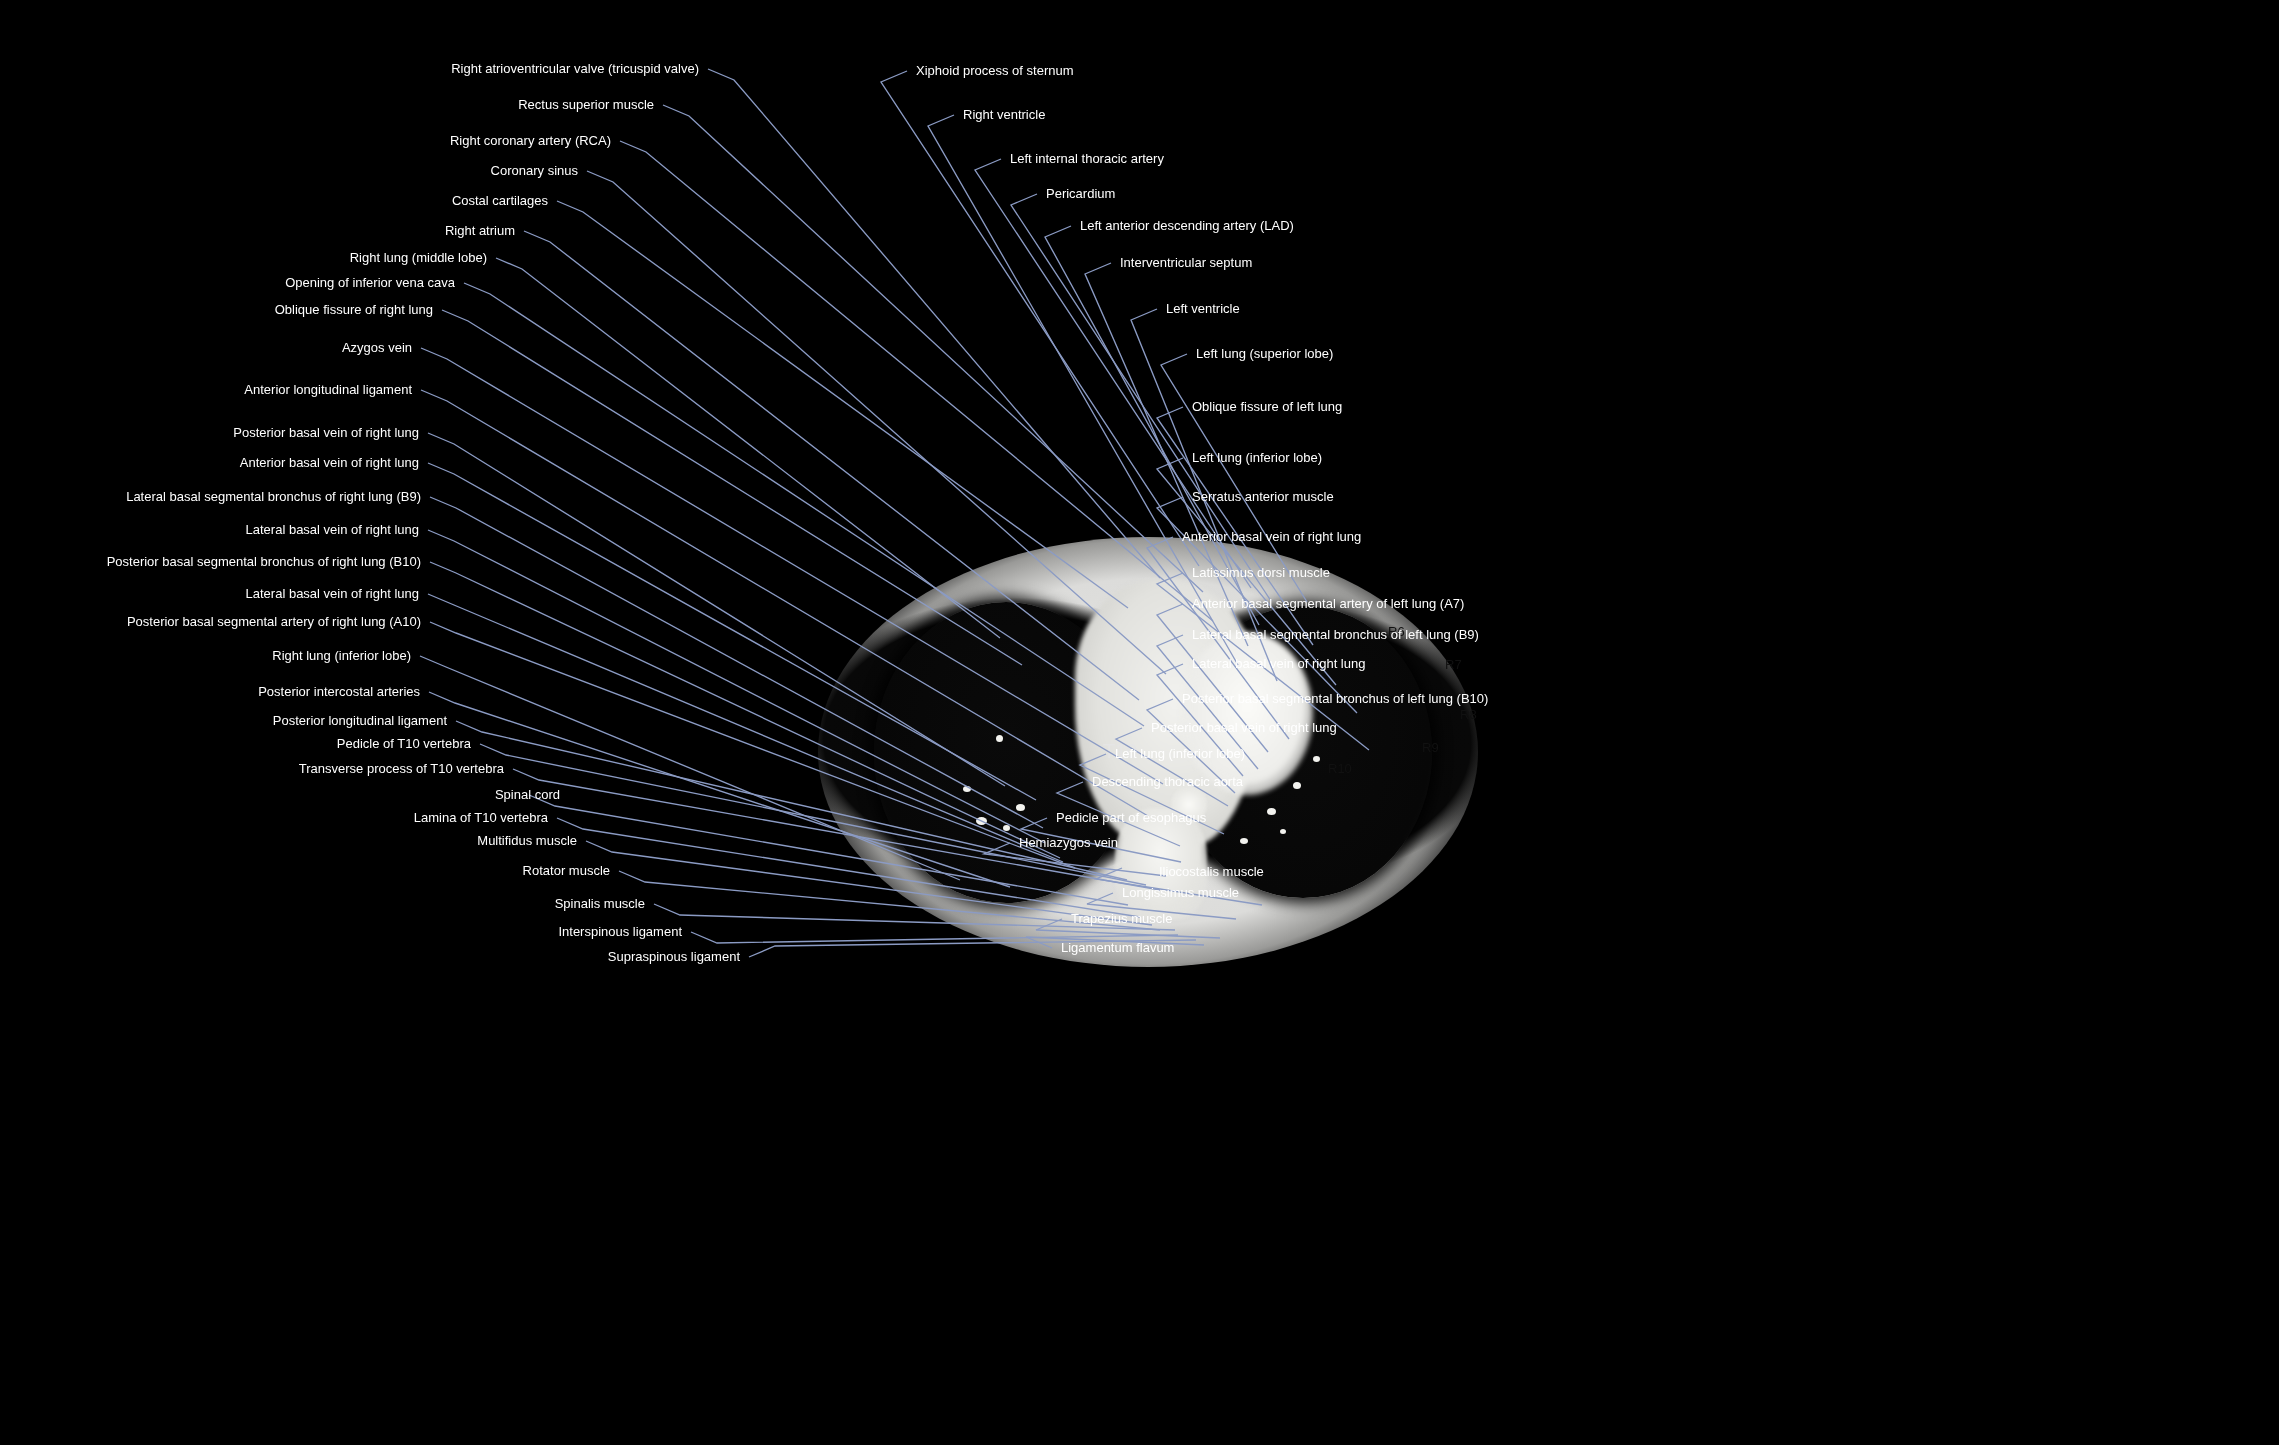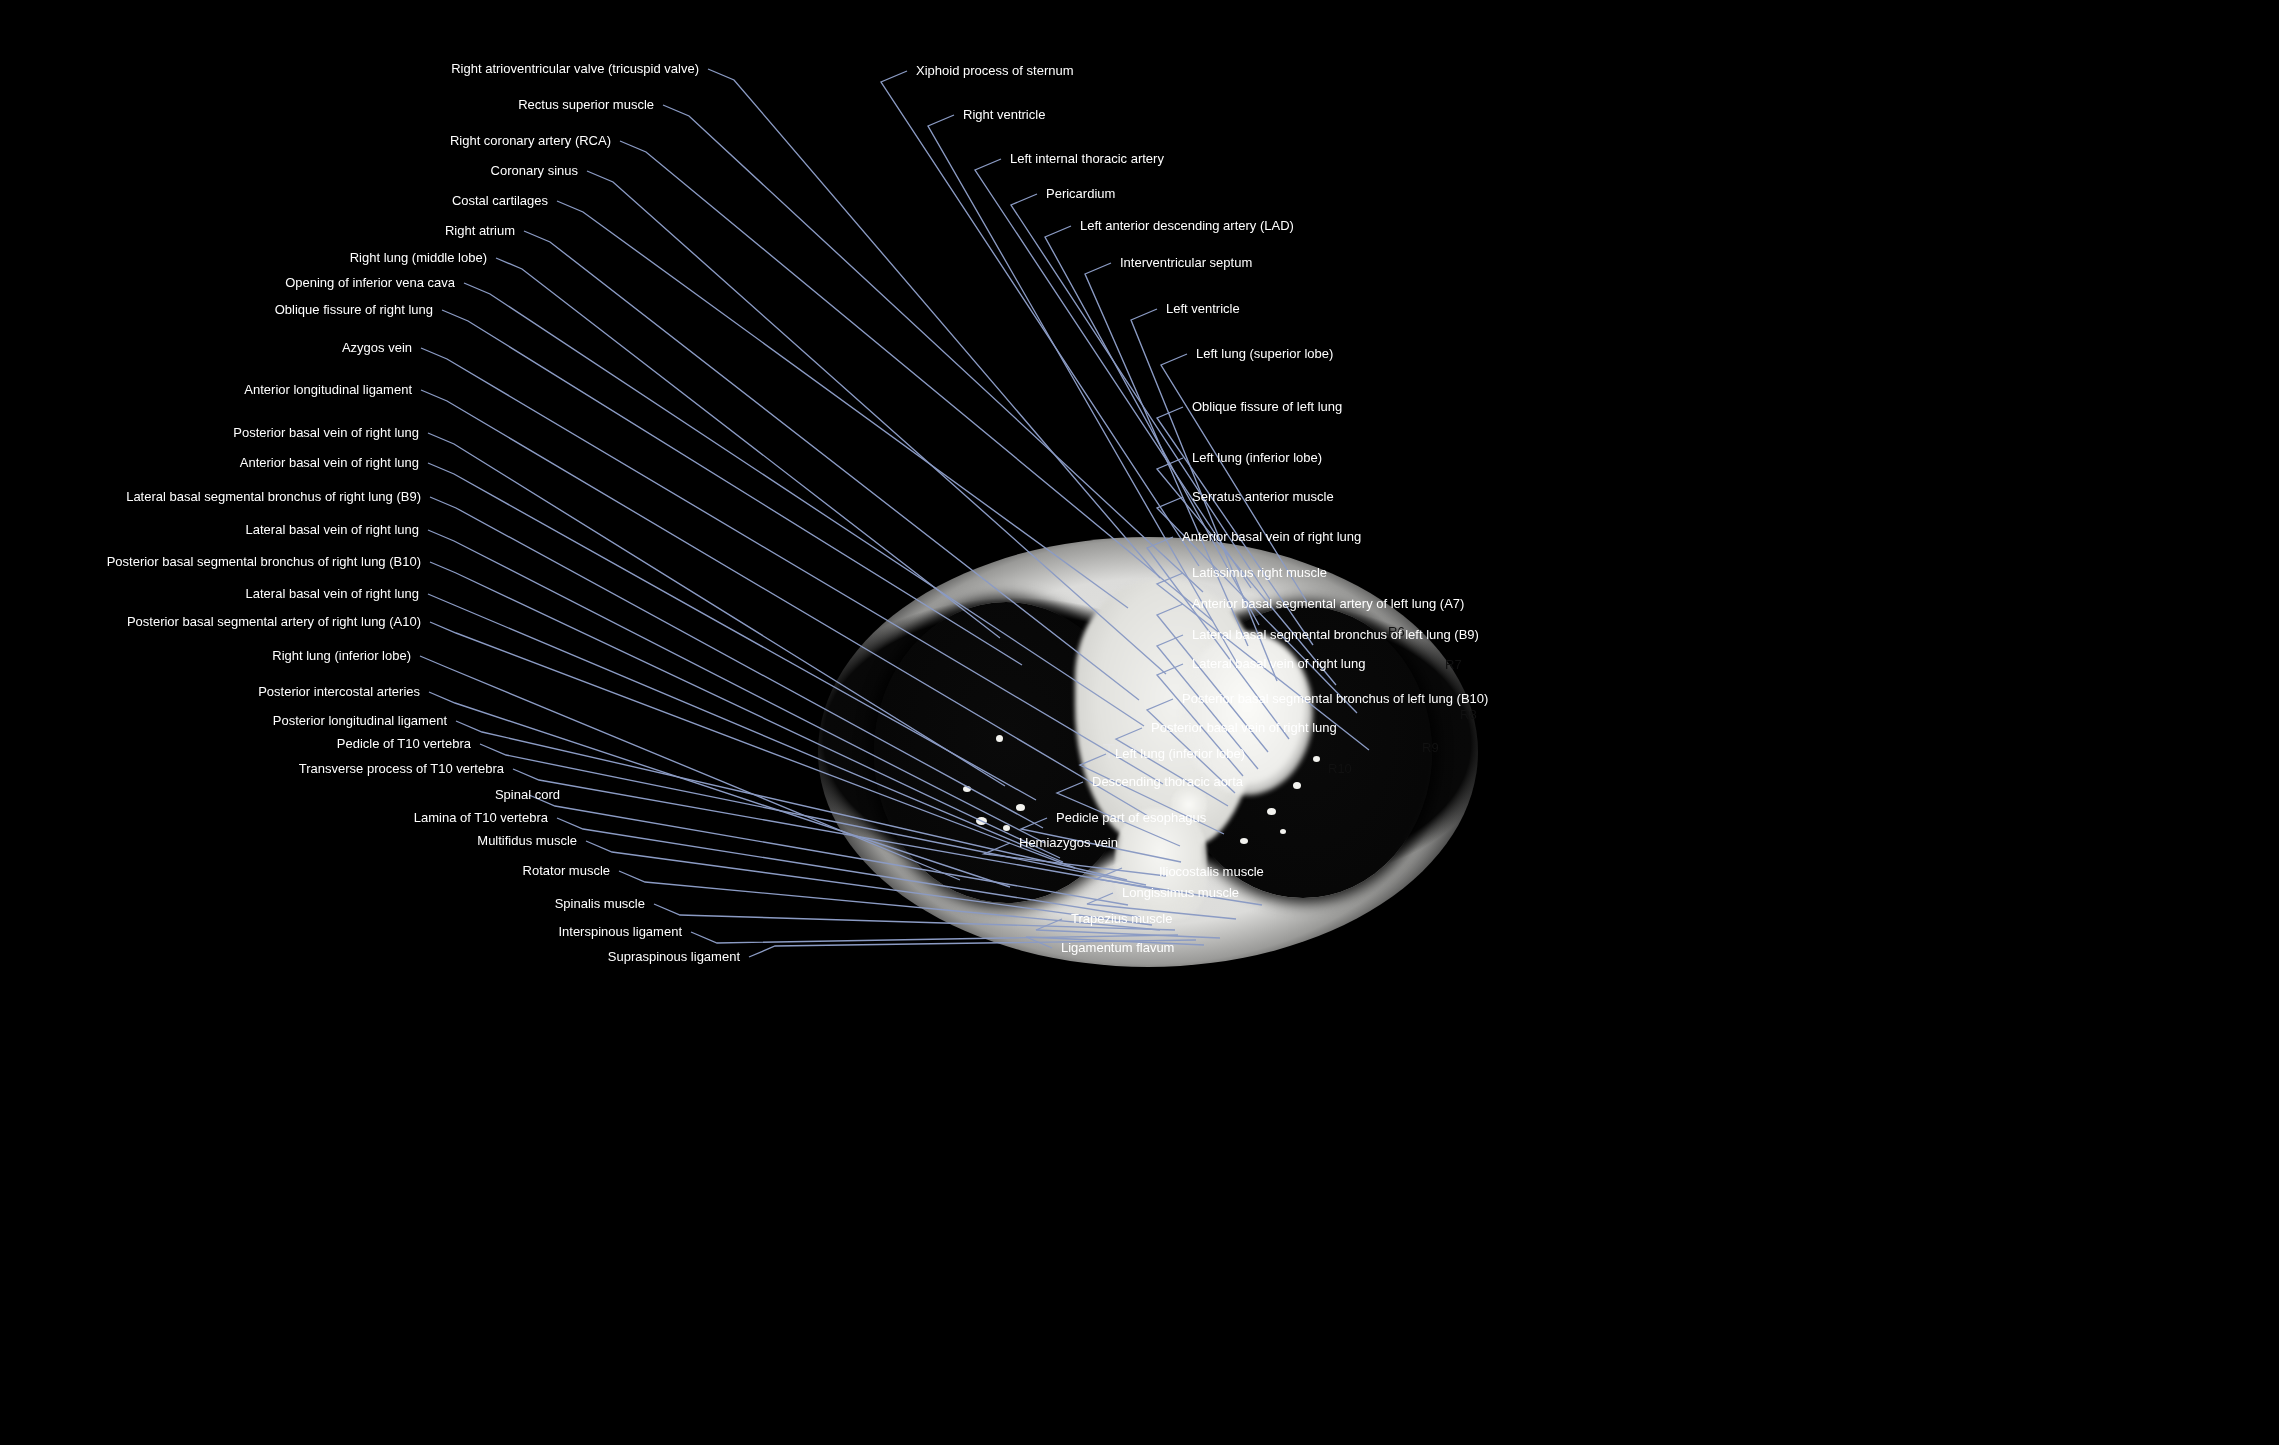--- a/index.html
+++ b/index.html
@@ -180,21 +180,21 @@
       <div class="lbl l" style="left: 1010px; top: 159px;">Left internal thoracic artery</div>
       <div class="lbl l" style="left: 1046px; top: 194px;">Pericardium</div>
       <div class="lbl l" style="left: 1080px; top: 226px;">Left anterior descending artery (LAD)</div>
       <div class="lbl l" style="left: 1120px; top: 263px;">Interventricular septum</div>
       <div class="lbl l" style="left: 1166px; top: 309px;">Left ventricle</div>
       <div class="lbl l" style="left: 1196px; top: 354px;">Left lung (superior lobe)</div>
       <div class="lbl l" style="left: 1192px; top: 407px;">Oblique fissure of left lung</div>
       <div class="lbl l" style="left: 1192px; top: 458px;">Left lung (inferior lobe)</div>
       <div class="lbl l" style="left: 1192px; top: 497px;">Serratus anterior muscle</div>
       <div class="lbl l" style="left: 1182px; top: 537px;">Anterior basal vein of right lung</div>
-      <div class="lbl l" style="left: 1192px; top: 573px;">Latissimus right muscle</div>
+      <div class="lbl l" style="left: 1192px; top: 573px;">Latissimus dorsi muscle</div>
       <div class="lbl l" style="left: 1192px; top: 604px;">Anterior basal segmental artery of left lung (A7)</div>
       <div class="lbl l" style="left: 1192px; top: 635px;">Lateral basal segmental bronchus of left lung (B9)</div>
       <div class="lbl l" style="left: 1192px; top: 664px;">Lateral basal vein of right lung</div>
       <div class="lbl l" style="left: 1182px; top: 699px;">Posterior basal segmental bronchus of left lung (B10)</div>
       <div class="lbl l" style="left: 1151px; top: 728px;">Posterior basal vein of right lung</div>
       <div class="lbl l" style="left: 1115px; top: 754px;">Left lung (inferior lobe)</div>
       <div class="lbl l" style="left: 1092px; top: 782px;">Descending thoracic aorta</div>
       <div class="lbl l" style="left: 1056px; top: 818px;">Pedicle part of esophagus</div>
       <div class="lbl l" style="left: 1019px; top: 843px;">Hemiazygos vein</div>
       <div class="lbl l" style="left: 1131px; top: 872px; margin-left: 28px;">Iliocostalis muscle</div>

